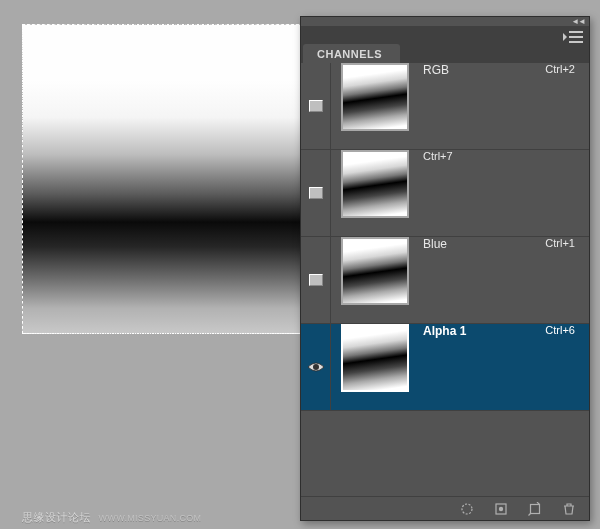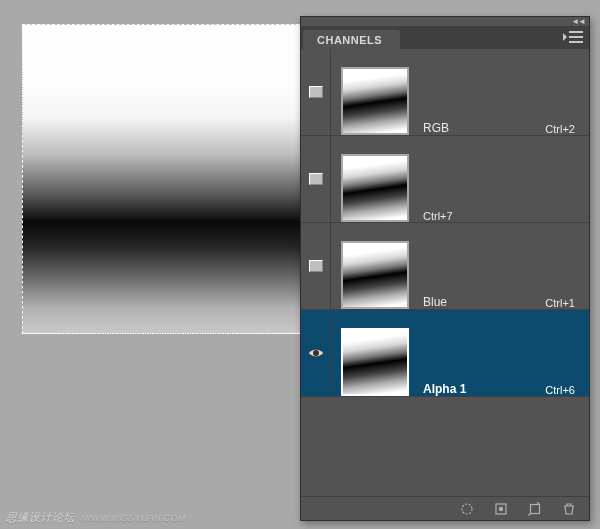--- a/index.html
+++ b/index.html
@@ -42,21 +42,21 @@
     height: 10px;
     background: #535353;
     border-bottom: 1px solid #404040;
     display: flex; align-items: center; justify-content: flex-end;
     padding: 0 4px;
   }
   .collapse-arrows {
     color: #c8c8c8; font-size: 8px; letter-spacing: -1px;
   }
   .panel-tabs {
-    height: 22px;
+    height: 36px;
     background: #404040;
     display: flex; align-items: flex-end;
     padding-left: 2px;
     position: relative;
   }
   .tab {
     background: #535353;
     color: #d8d8d8;
     padding: 4px 18px 3px 14px;
     font-size: 11px;
@@ -81,21 +81,21 @@
     flex: 1;
     background: #535353;
     overflow-y: scroll;
     border-right: 0;
   }
   
   .channel-list::-webkit-scrollbar { width: 16px; }
   .channel-list::-webkit-scrollbar-track { background: #e9e9e9; border-left:1px solid #999; }
   .channel-list::-webkit-scrollbar-thumb { background: #c9c9c9; border:1px solid #999; }
   .channel-row {
-    display: flex; align-items: flex-end;
+    display: flex; align-items: flex-start;
     height: 87px;
     border-bottom: 1px solid #404040;
     padding: 0 10px 0 0;
     color: #e8e8e8;
   }
   .channel-row.selected {
     background: #0c4a6e;
     color: #fff;
   }
   .vis-col {
@@ -130,24 +130,23 @@
   .panel-footer {
     height: 24px;
     background: #535353;
     border-top: 1px solid #404040;
     display: flex; align-items: center; justify-content: flex-end;
     gap: 18px; padding: 0 12px;
   }
   .footer-ico { width: 16px; height: 16px; opacity: 0.8; display:flex; align-items:center; justify-content:center; }
   .footer-ico svg { width: 14px; height: 14px; stroke:#c8c8c8; fill:none; stroke-width:1.2; }
   .watermark {
-    position: absolute; left: 6px; bottom: 4px;
+    position: absolute; left: 22px; bottom: 4px;
     color: #d8d8d8; font-size: 11px; letter-spacing: 0.5px;
     text-shadow: 0 1px 0 rgba(0,0,0,0.2);
-    font-style: italic;
   }
   .watermark .url { color:#c3c3c3; font-size:9px; margin-left:4px; letter-spacing:0.3px;}
 </style>
 </head>
 <body>
 
 <div class="canvas"></div>
 
 <div class="panel">
   <div class="panel-titlebar">

